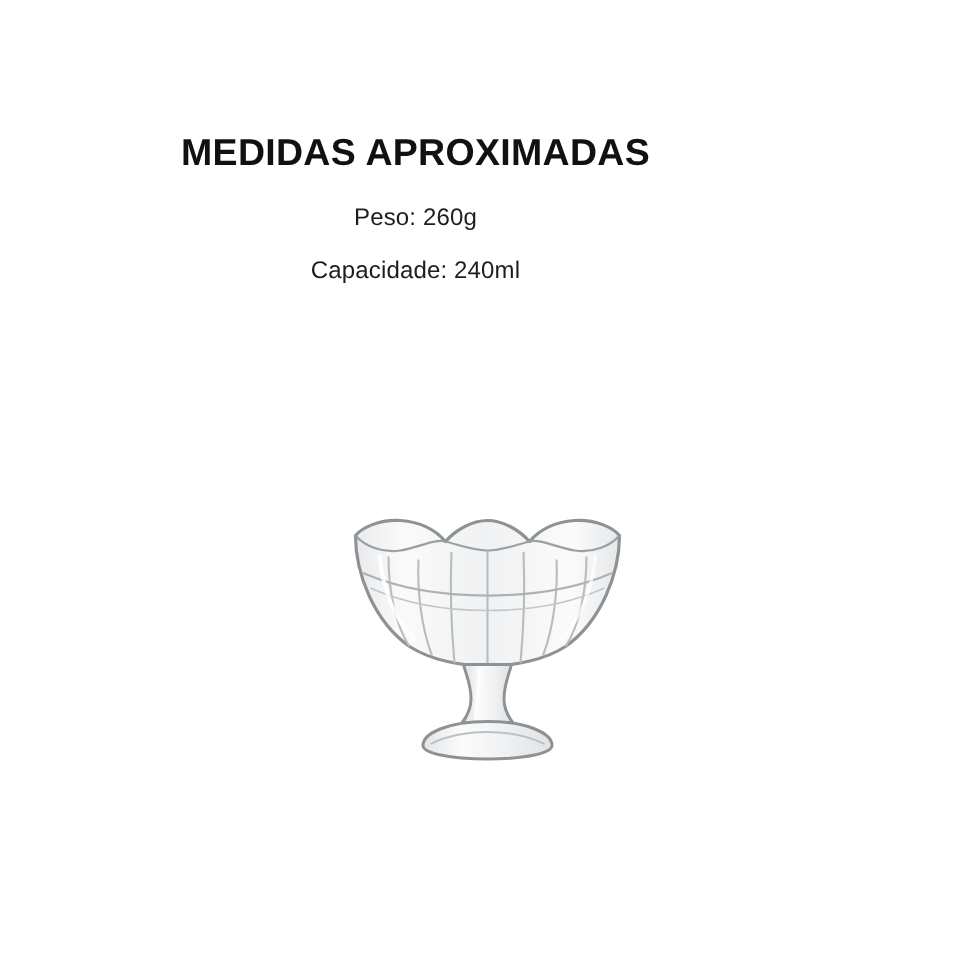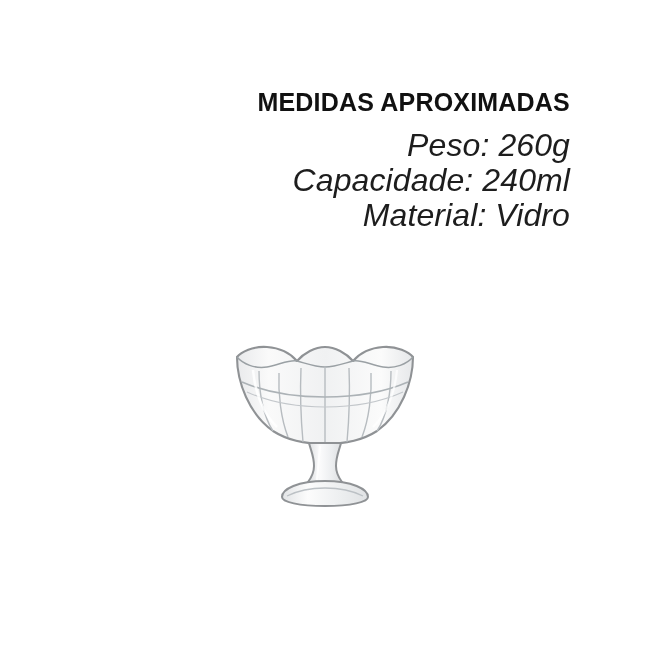--- a/index.html
+++ b/index.html
@@ -17,38 +17,37 @@
   }
   .page {
     width: 650px;
     height: 650px;
     position: relative;
     background: #ffffff;
   }
   .spec-block {
     position: absolute;
     top: 88px;
-    left: 16px;
+    left: 0;
     width: 554px;
-    text-align: right;
+    text-align: center;
   }
   .spec-title {
     font-size: 25px;
     font-weight: bold;
     letter-spacing: 0.2px;
     color: #111111;
     margin-bottom: 11px;
   }
   .spec-line {
-    font-size: 32px;
+    font-size: 16px;
     font-weight: 400;
     color: #1d1d1d;
     line-height: 35px;
     letter-spacing: 0.1px;
-    font-style: italic;
   }
   .product-area {
     position: absolute;
     top: 330px;
     left: 0;
     width: 650px;
     height: 210px;
     display: flex;
     align-items: flex-start;
     justify-content: center;
@@ -59,21 +58,20 @@
 </style>
 </head>
 <body>
 
 <div class="page">
 
   <div class="spec-block">
     <div class="spec-title">MEDIDAS APROXIMADAS</div>
     <div class="spec-line">Peso: 260g</div>
     <div class="spec-line">Capacidade: 240ml</div>
-    <div class="spec-line">Material: Vidro</div>
   </div>
 
   <div class="product-area">
     <svg class="product-svg" width="200" height="180" viewBox="0 0 200 180">
       <defs>
         <linearGradient id="bowlGrad" x1="0" y1="0" x2="1" y2="0">
           <stop offset="0%" stop-color="#e9eaec"></stop>
           <stop offset="18%" stop-color="#fafafa"></stop>
           <stop offset="50%" stop-color="#f0f1f2"></stop>
           <stop offset="82%" stop-color="#fbfbfb"></stop>

